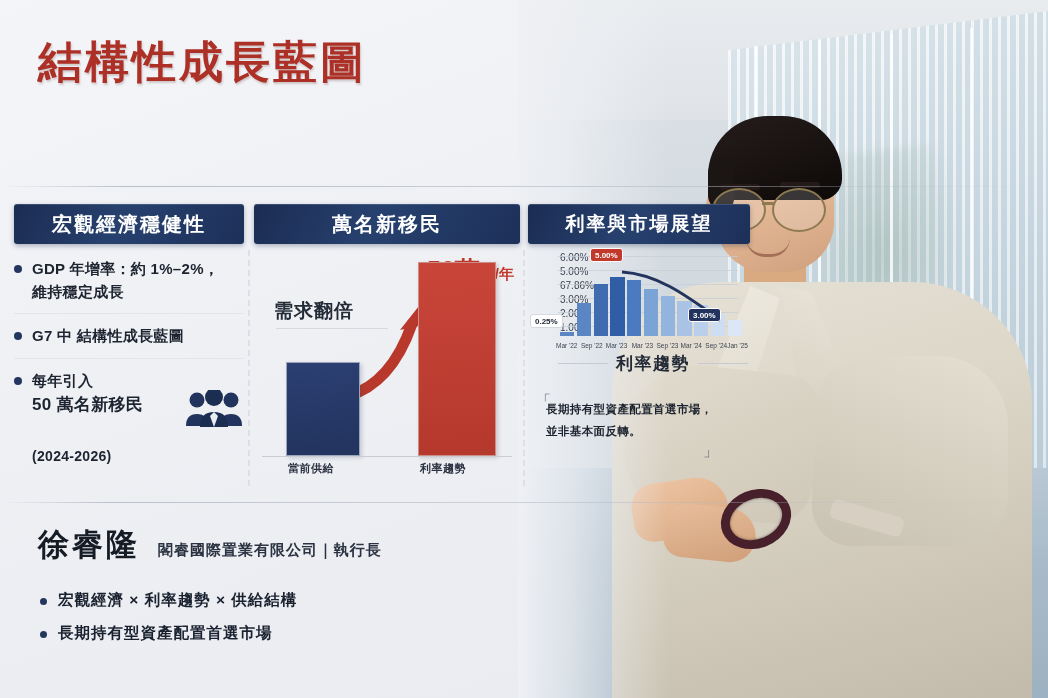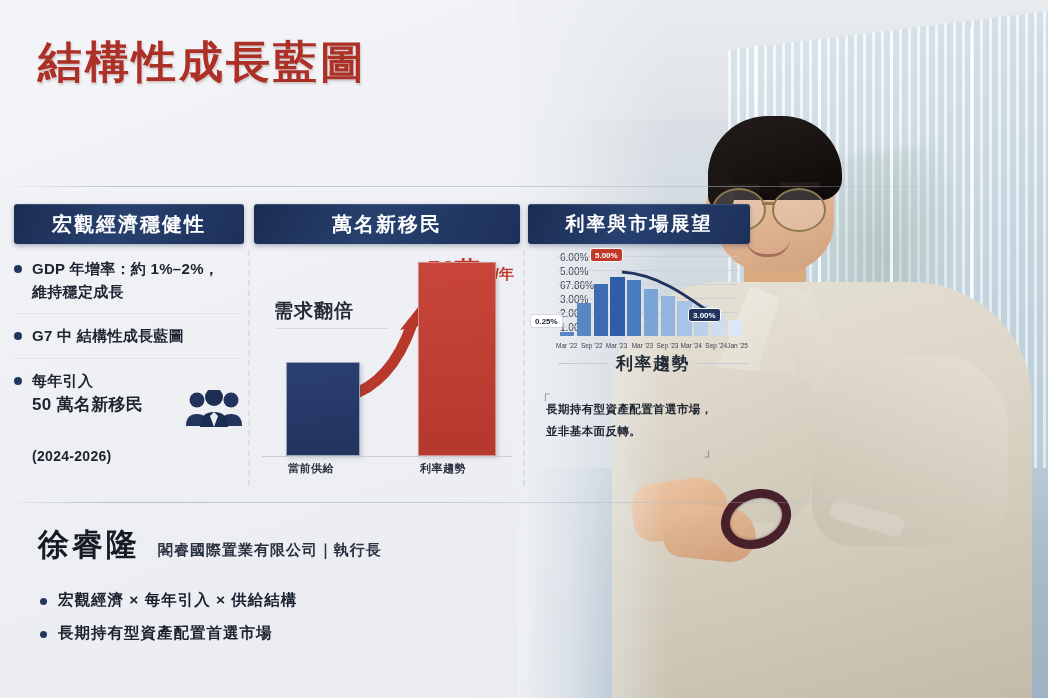--- a/index.html
+++ b/index.html
@@ -363,21 +363,21 @@
 
   <div class="foot-rule"></div>
   <div class="footer">
     <div class="f-row">
       <span class="f-name">徐睿隆</span>
       <span class="f-meta"><span>閣睿國際置業有限公司</span><span>｜</span><span>執行長</span></span>
     </div>
     <div class="f-bullets">
       <div class="f-b">
         <span class="dot"></span>
-        <span class="txt">宏觀經濟 × 每年引入 × 供給結構</span>
+        <span class="txt">宏觀經濟 × 利率趨勢 × 供給結構</span>
       </div>
       <div class="f-b">
         <span class="dot"></span>
         <span class="txt">長期持有型資產配置首選市場</span>
       </div>
     </div>
   </div>
 
 </div>
 

